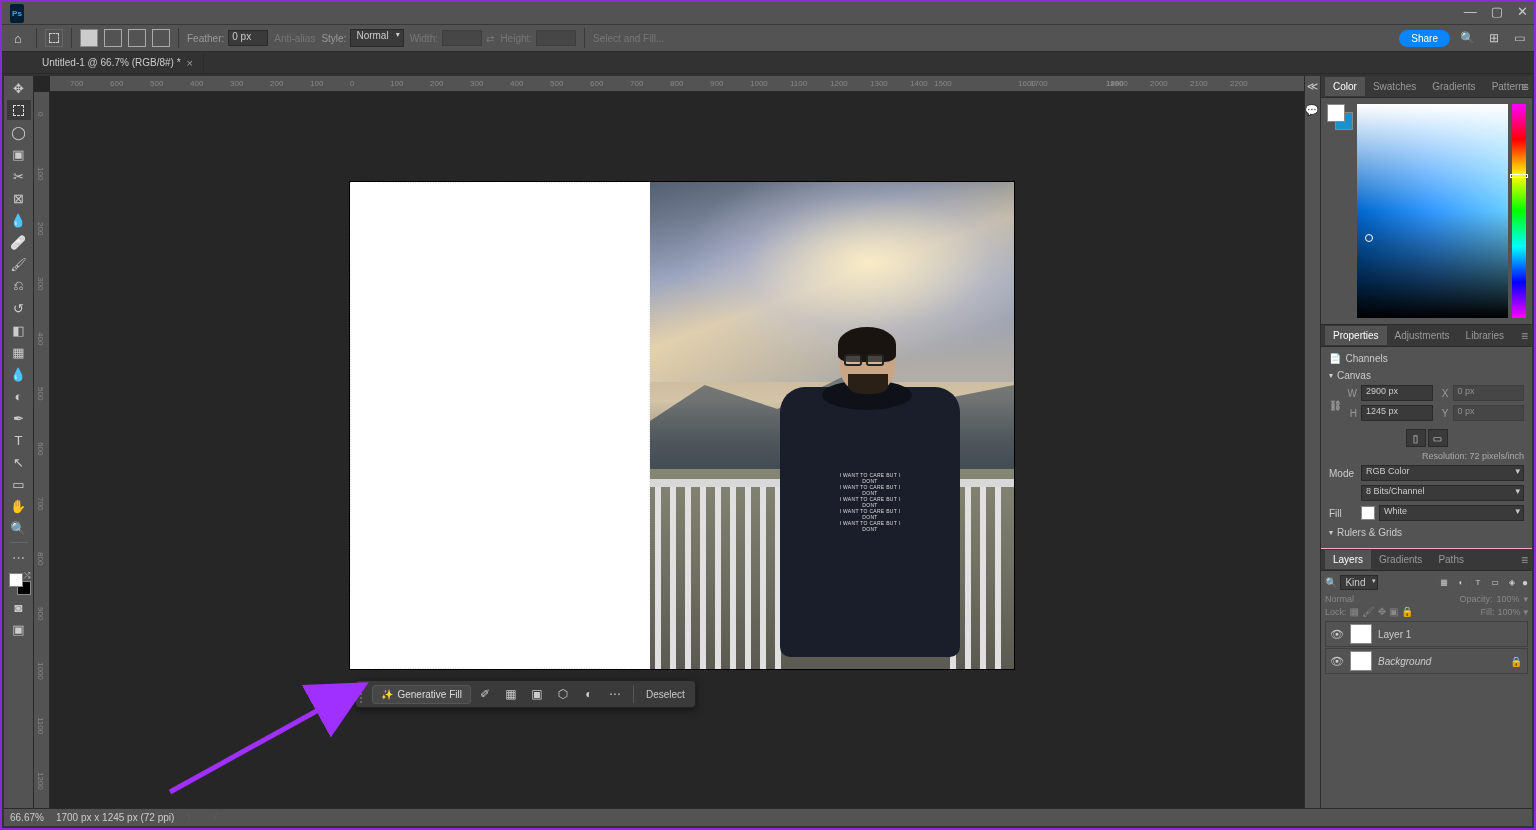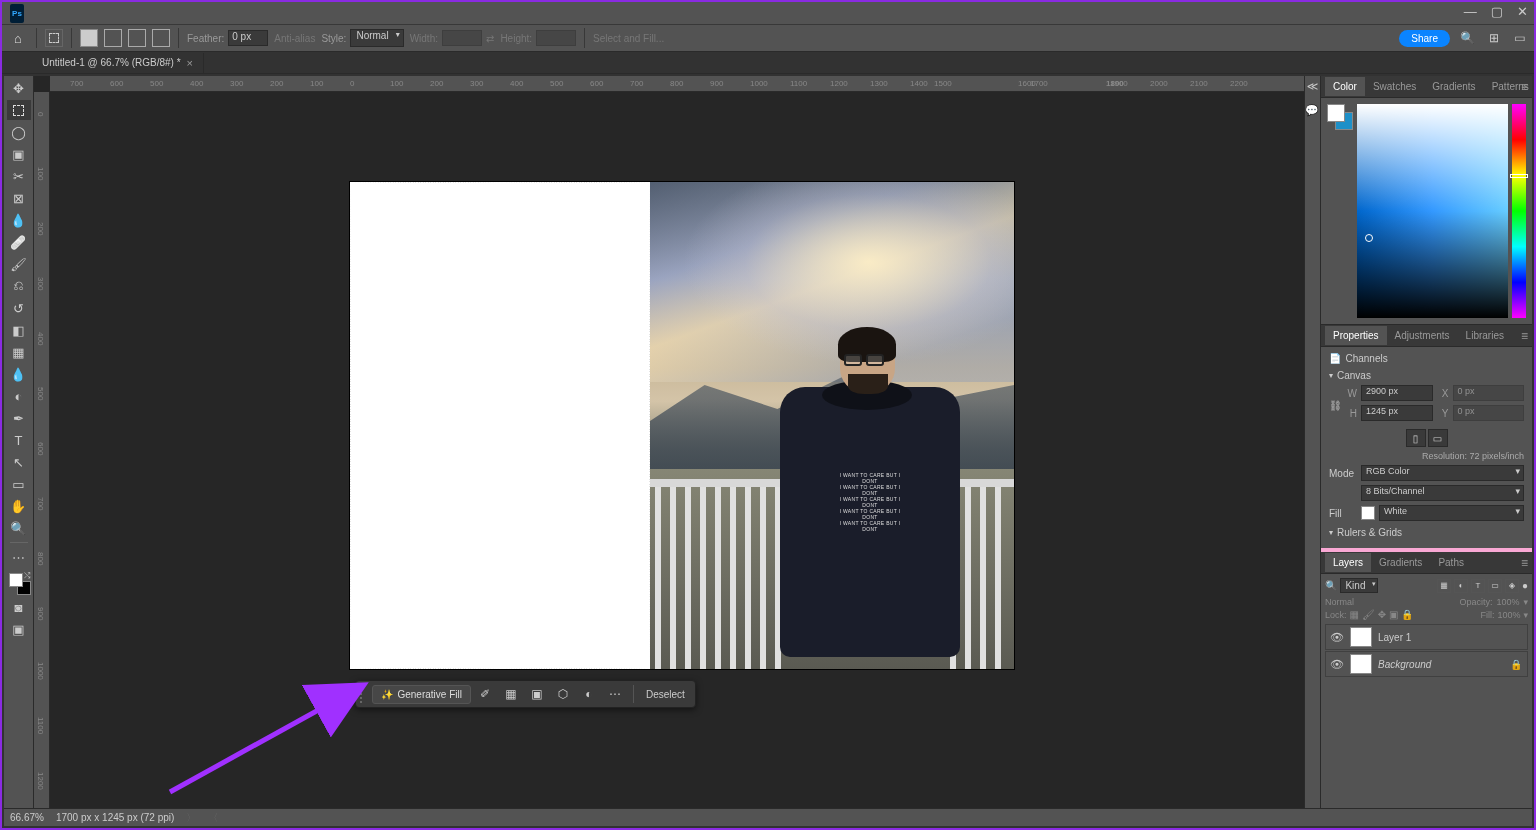--- a/index.html
+++ b/index.html
@@ -93,21 +93,21 @@
 .props-body .row { display: flex; align-items: center; gap: 4px; margin-bottom: 4px; }
 .props-body .section-h { font-weight:normal; margin: 6px 0 4px; display:flex; align-items:center; gap:4px; }
 .props-body .section-h::before { content:'▾'; font-size:8px; }
 .props-body .lbl { width: 12px; text-align:right; color:#999; }
 .props-body .pinput { flex:1; height:16px; background:#3a3a3a; border:1px solid #2a2a2a; color:#ccc; font-size:9px; padding:0 4px; }
 .props-body .pselect { flex:1; height:16px; background:#3a3a3a; border:1px solid #2a2a2a; color:#ccc; font-size:9px; padding:0 4px; position:relative; }
 .props-body .pselect::after { content:'▾'; position:absolute; right:3px; }
 .props-body .iconrow { display:flex; justify-content:center; gap:2px; margin:4px 0; }
 .props-body .ibox { width:20px; height:18px; background:#3a3a3a; border:1px solid #2a2a2a; display:flex; align-items:center; justify-content:center; font-size:10px; }
 
-.layers-panel { border-top: 4px solid #f9a8d4; flex:1; display:flex; flex-direction:column; }
+.layers-panel { border-top: 1px solid #f9a8d4; flex:1; display:flex; flex-direction:column; }
 .layers-body { padding: 4px; font-size: 10px; }
 .layers-body .filterrow { display:flex; align-items:center; gap:3px; margin-bottom:4px; }
 .layers-body .filterrow .fsel { padding:1px 12px 1px 4px; background:#3a3a3a; border:1px solid #2a2a2a; position:relative; }
 .layers-body .filterrow .fsel::after { content:'▾'; position:absolute; right:2px; font-size:7px; }
 .layers-body .filterrow .fic { width:14px; height:14px; border:1px solid #555; font-size:8px; display:flex; align-items:center; justify-content:center; }
 .layers-body .blendrow { display:flex; align-items:center; gap:4px; color:#888; font-size:9px; margin-bottom:2px; }
 .layers-body .lockrow { display:flex; align-items:center; gap:3px; color:#888; font-size:9px; margin-bottom:4px; }
 .layers-body .lockrow .lic { font-size:10px; }
 .layer-item { display:flex; align-items:center; height:26px; border:1px solid #404040; margin-bottom:1px; padding:0 4px; gap:6px; }
 .layer-item .eye { width:14px; font-size:11px; }

